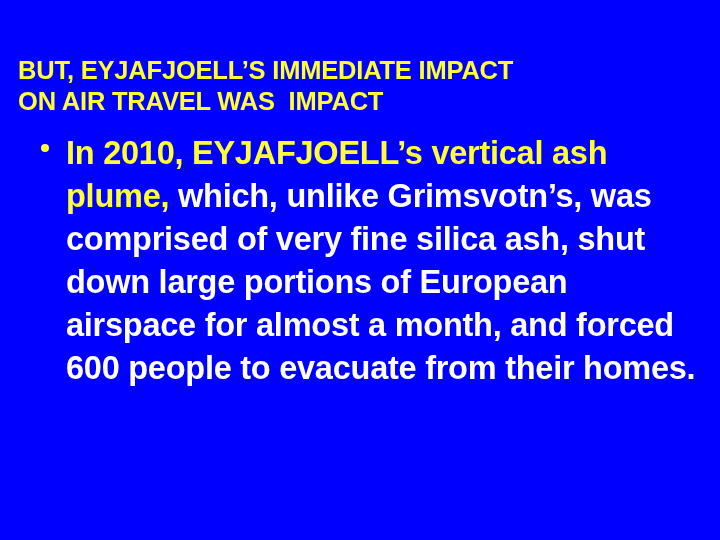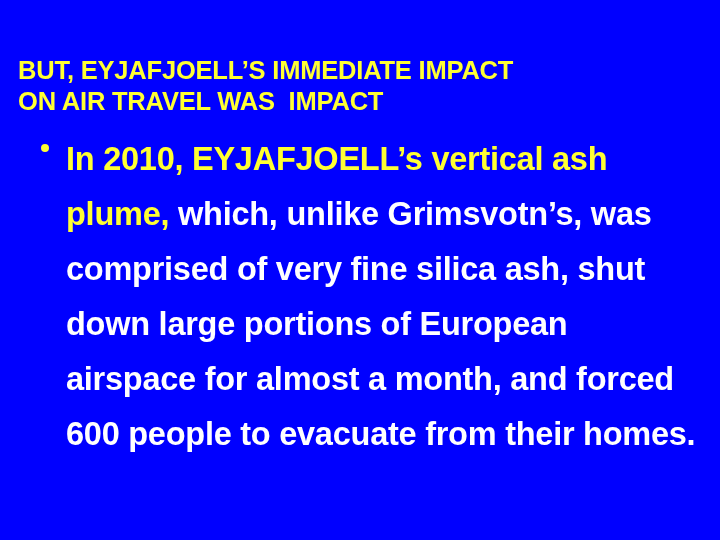--- a/index.html
+++ b/index.html
@@ -55,21 +55,21 @@
     top: 12px;
     width: 8px;
     height: 8px;
     border-radius: 50%;
     background: #ffff33;
   }
   .bullet-text {
     display: block;
     font-size: 32.5px;
     font-weight: bold;
-    line-height: 55px;
+    line-height: 43px;
     color: #ffffff;
     letter-spacing: -0.25px;
     word-spacing: 0px;
   }
   .hl-yellow { color: #ffff33; }
   .hl-white  { color: #ffffff; }
 </style>
 </head>
 <body>
 

